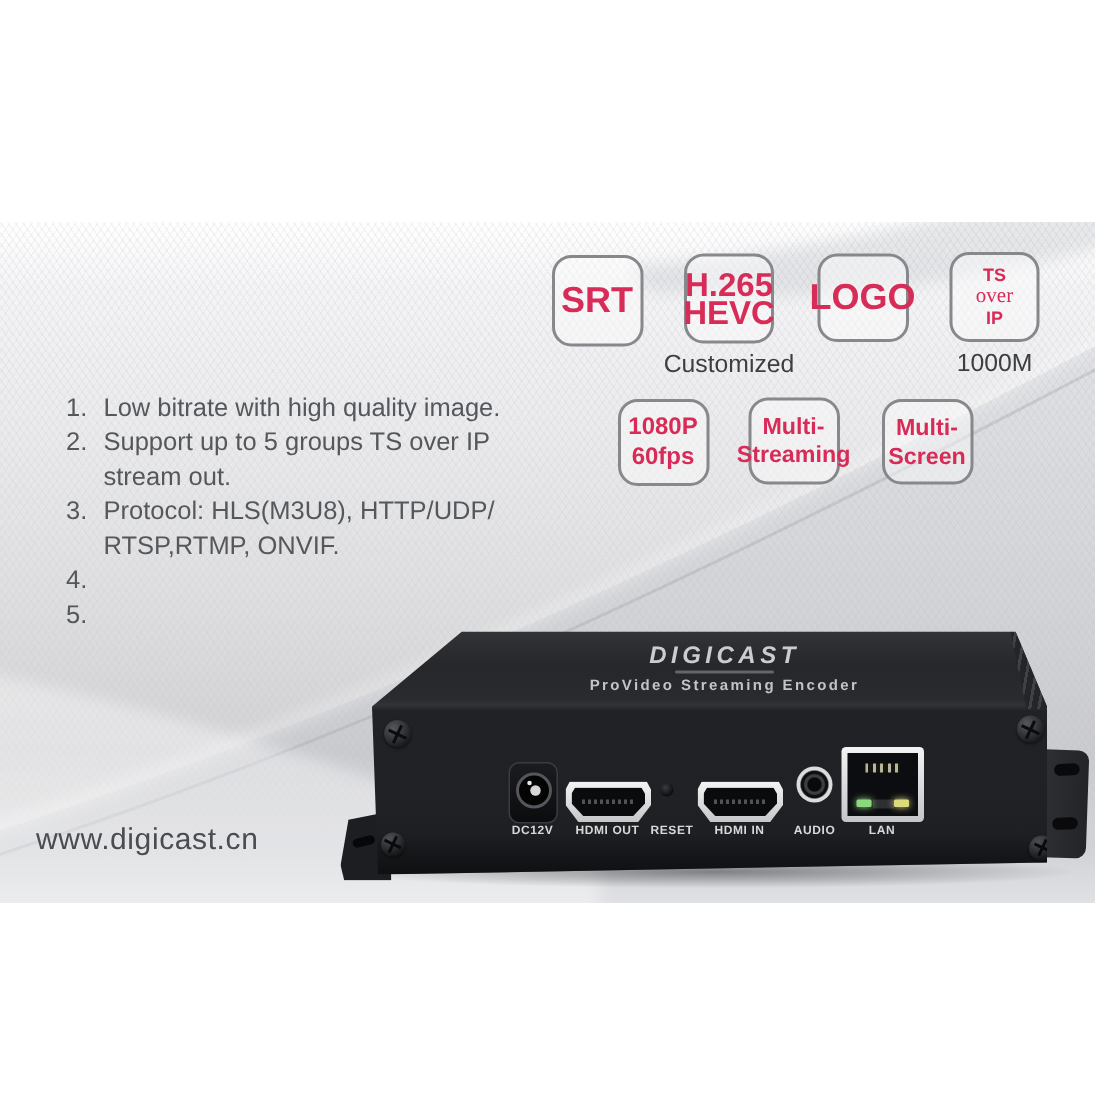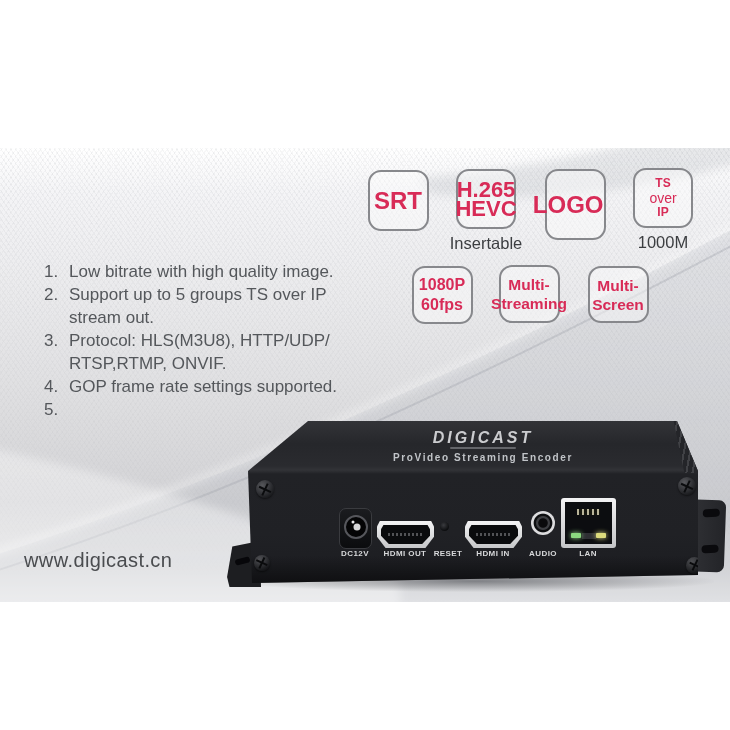--- a/index.html
+++ b/index.html
@@ -23,21 +23,21 @@
   .badge-wrap{position:absolute;width:140px;text-align:center;}
   .badge-box{margin:0 auto;border:2px solid #87888c;border-radius:13px;
     background:rgba(252,252,253,0.45);display:flex;flex-direction:column;
     align-items:center;justify-content:center;box-sizing:border-box;}
   .badge-box span{display:block;color:#d82b57;font-weight:bold;}
   .badge-caption{margin-top:5px;font-size:16.5px;color:#3c3e41;}
   .t20{font-size:24px;line-height:22px;}
   .t17{font-size:22px;line-height:19px;}
   .t16{font-size:16px;line-height:20px;}
   .t15{font-size:15.5px;line-height:19px;}
-  .t14r{font-size:14px;line-height:14px;font-weight:400 !important;}
+  .t14r{font-size:14px;line-height:14px;font-weight:400 !important;font-family:Liberation Serif, serif;}
   .t15t{font-size:12px;line-height:15px;text-align:center;}
 
   
   .features{position:absolute;left:44px;top:260px;width:320px;color:#54575b;font-size:17px;}
   .feat{display:flex;line-height:23px;}
   .feat .num{width:25px;flex:0 0 25px;}
   .feat .txt{width:285px;}
 
   
   .website{position:absolute;left:24px;top:549px;font-size:20px;color:#4a4c4f;letter-spacing:.4px;}
@@ -148,25 +148,25 @@
     <div class="badge-box" style="width:61px;height:61px;">
       <span class="t20">SRT</span>
     </div>
   </div>
 
   <div class="badge-wrap" style="left:416px;top:169px;">
     <div class="badge-box" style="width:60px;height:60px;">
       <span class="t17">H.265</span>
       <span class="t17">HEVC</span>
     </div>
-    <div class="badge-caption">Insertable</div>
+    <div class="badge-caption">Customized</div>
   </div>
 
   <div class="badge-wrap" style="left:505px;top:169px;">
-    <div class="badge-box" style="width:61px;height:71px;align-items:flex-end;">
+    <div class="badge-box" style="width:61px;height:59px;">
       <span class="t20">LOGO</span>
     </div>
   </div>
 
   <div class="badge-wrap" style="left:593px;top:168px;">
     <div class="badge-box" style="width:60px;height:60px;">
       <span class="t15t">TS</span>
       <span class="t14r">over</span>
       <span class="t15t">IP</span>
     </div>
@@ -202,21 +202,20 @@
     <div class="feat">
       <span class="num">2.</span>
       <span class="txt">Support up to 5 groups TS over IP stream out.</span>
     </div>
     <div class="feat">
       <span class="num">3.</span>
       <span class="txt">Protocol: HLS(M3U8), HTTP/UDP/ RTSP,RTMP, ONVIF.</span>
     </div>
     <div class="feat">
       <span class="num">4.</span>
-      <span class="txt">GOP frame rate settings supported.</span>
     </div>
     <div class="feat">
       <span class="num">5.</span>
     </div>
   </div>
 
   <div class="device">
     <div class="device-shadow"></div>
     <div class="ear-left">
       <div class="slot"></div>

